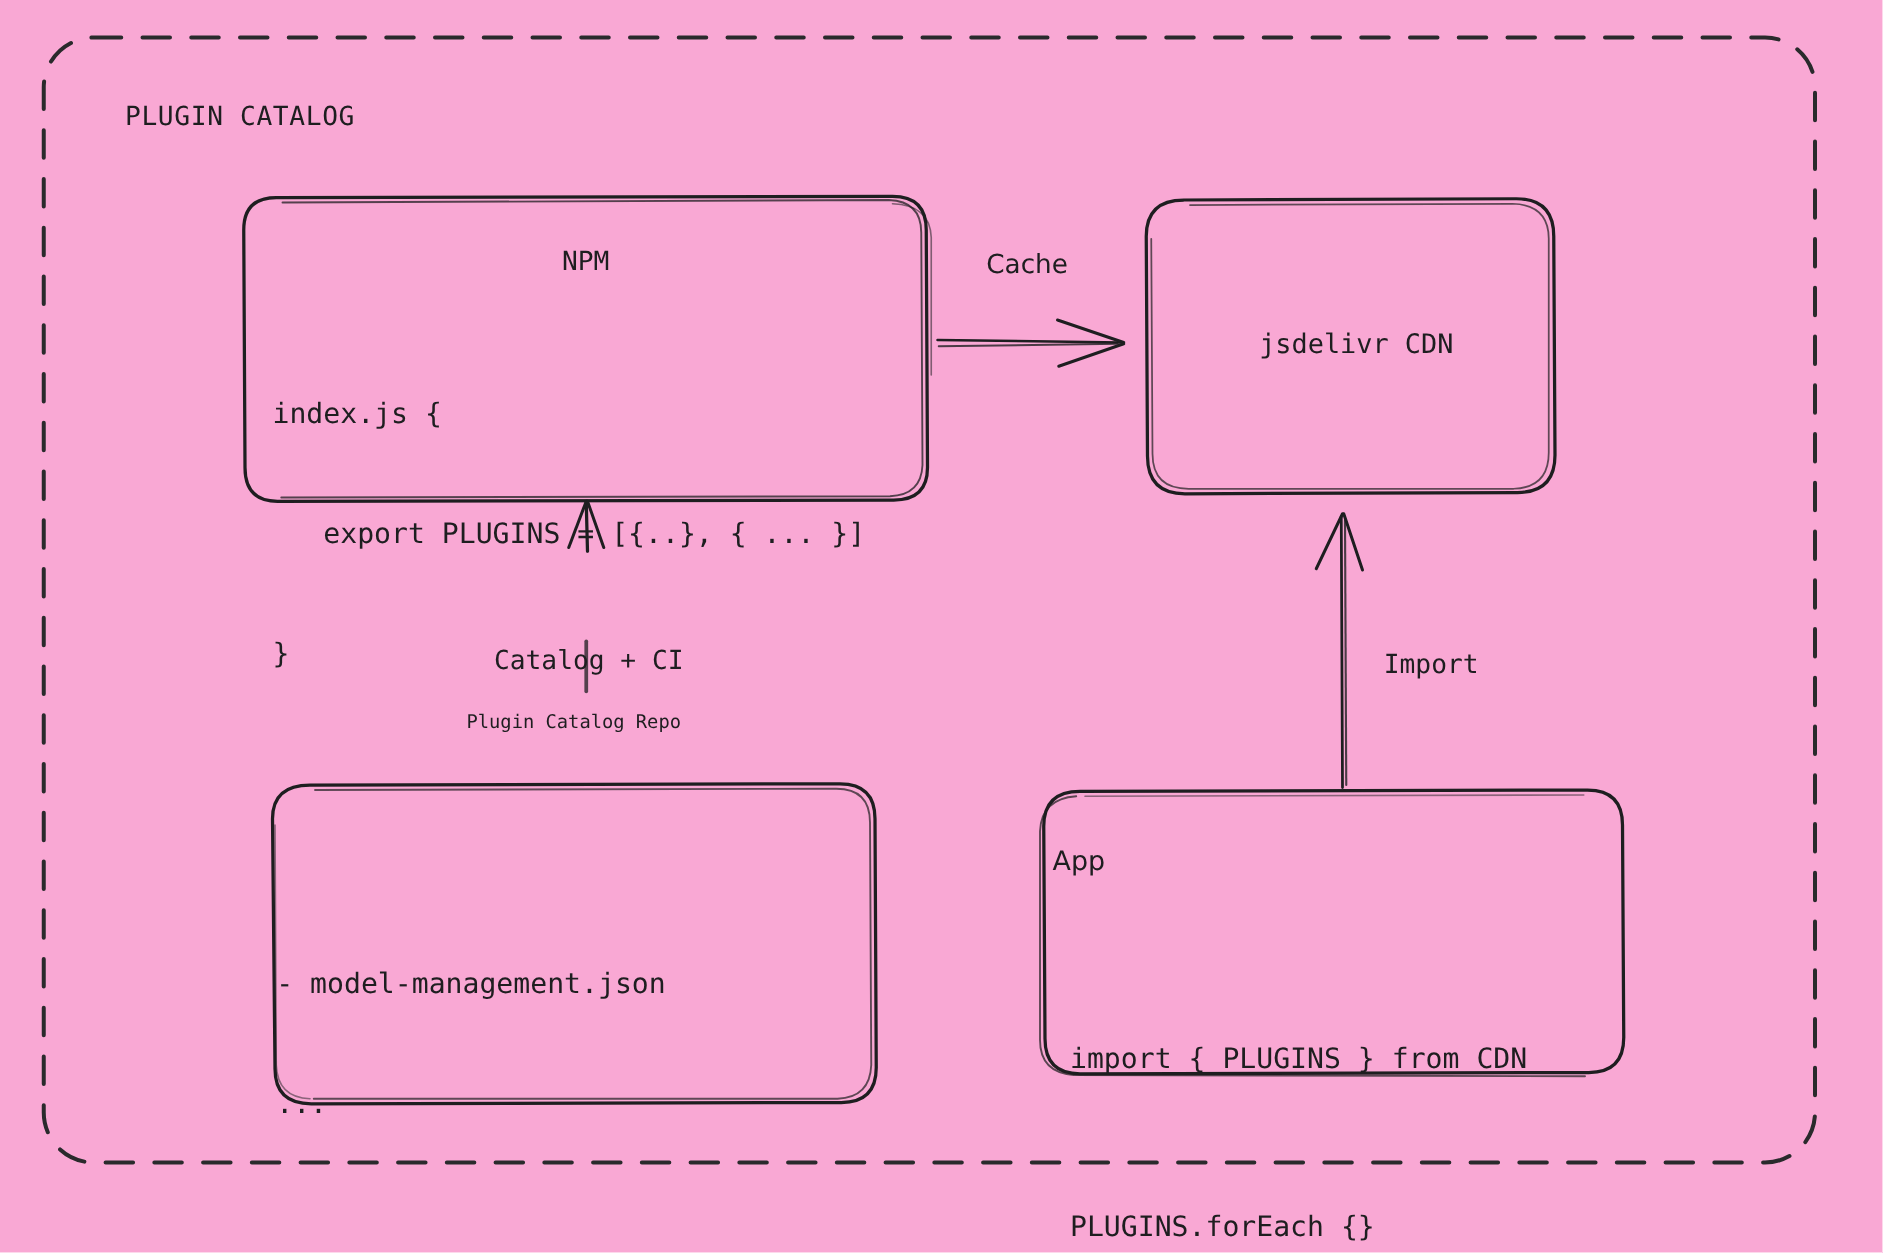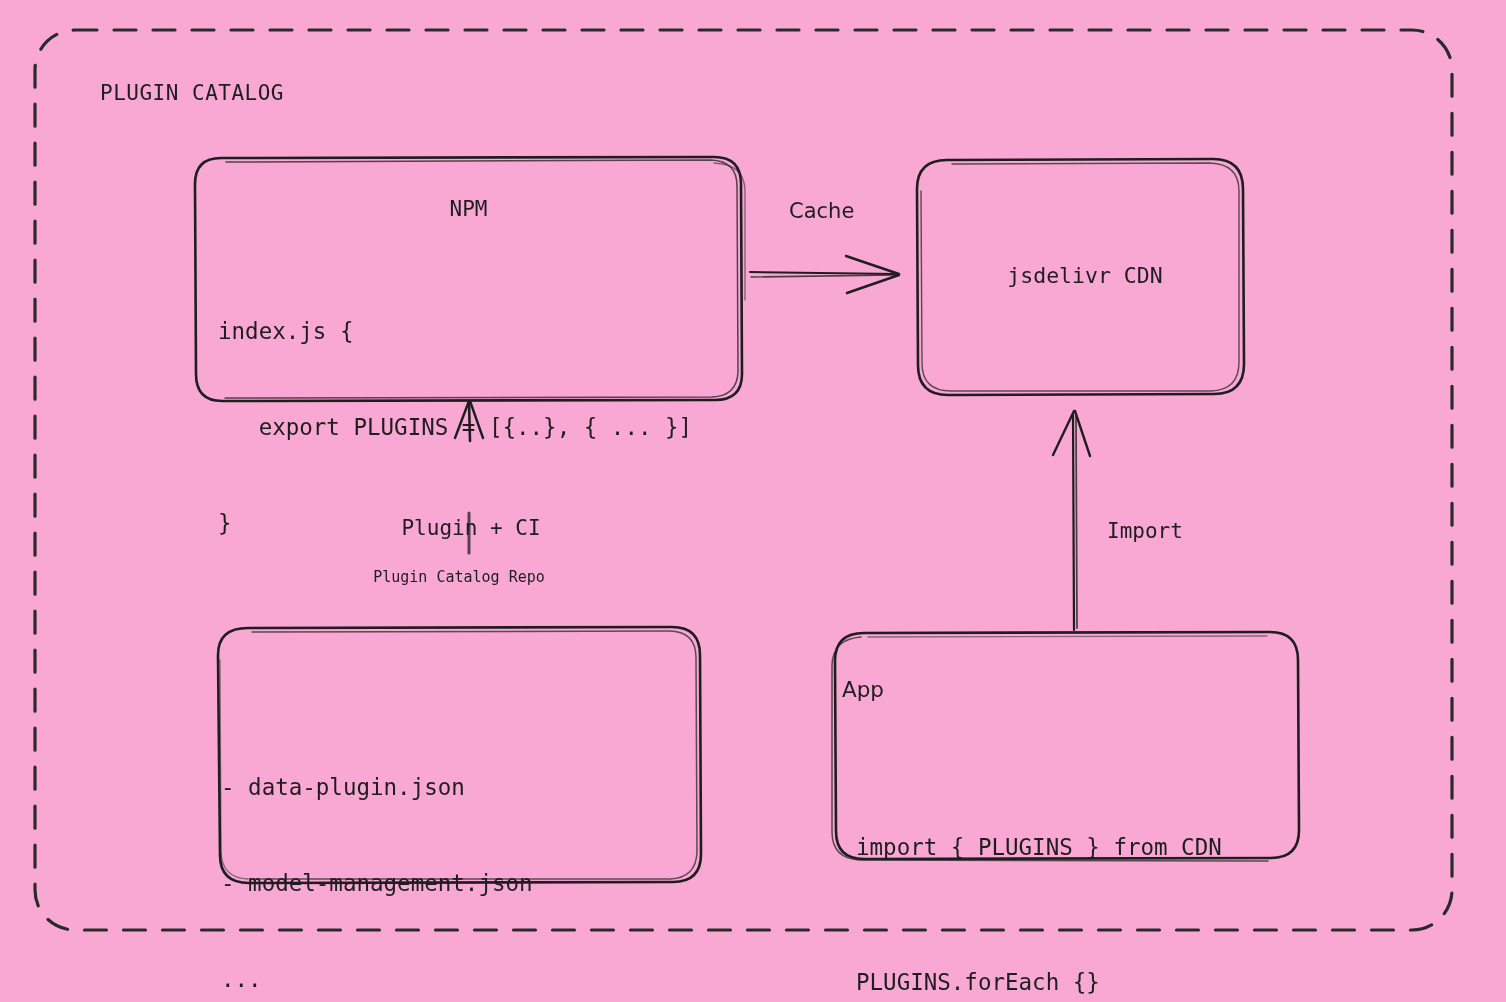--- a/index.html
+++ b/index.html
@@ -204,28 +204,27 @@
     <div>index.js {</div>
     <div>   export PLUGINS = [{..}, { ... }]</div>
     <div>}</div>
   </div>
 
   <div class="lbl mono" id="cdn-title">jsdelivr CDN</div>
 
   <div class="lbl sans" id="cache-label">Cache</div>
 
   <div id="build-label" class="lbl mono">
-    <div>Plugin + CI</div>
+    <div>Catalog + CI</div>
   </div>
 
   <div class="lbl mono" id="import-label">Import</div>
 
   <div class="lbl mono" id="repo-title">Plugin Catalog Repo</div>
   <div id="repo-list" class="lbl mono">
-    <div>- data-plugin.json</div>
     <div>- model-management.json</div>
     <div>...</div>
   </div>
 
   <div class="lbl sans" id="app-title">App</div>
   <div id="app-code" class="lbl mono">
     <div>import { PLUGINS } from CDN</div>
     <div>PLUGINS.forEach {}</div>
   </div>
 

